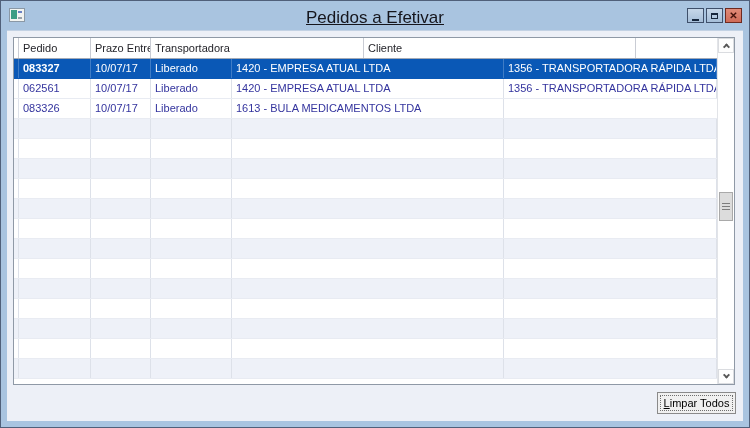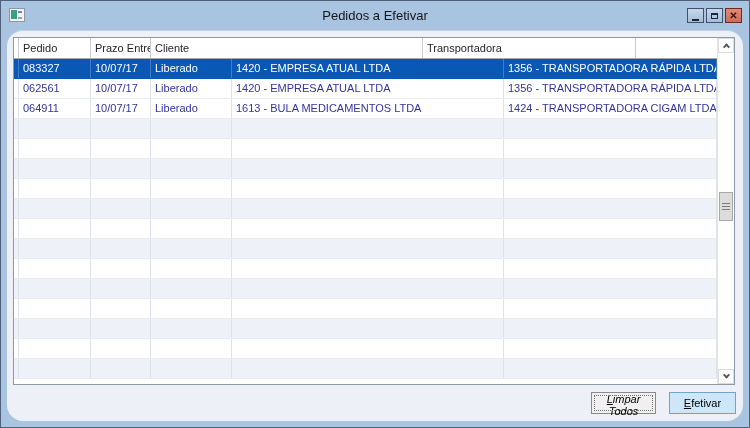--- a/index.html
+++ b/index.html
@@ -1,36 +1,36 @@
 <!DOCTYPE html>
 <html style="--titlebar: #a9c4e0; --selection: #0a58b6; --rowtext: #34349e; --defaultbtn: #cde7f8;"><head>
 <meta charset="utf-8">
 <style>
   * { margin:0; padding:0; }
   html,body { width:750px; height:428px; background:#fff; font-family:"Liberation Sans",sans-serif; }
   .window { position:relative; width:748px; height:426px; border:1px solid #50607a;
             background:var(--titlebar,#a9c4e0); }
   
   .titlebar { position:relative; height:29px; }
-  .title { position:absolute; left:0; right:0; top:7px; text-align:center; font-size:13px; color:#15151c; }
+  .title { position:absolute; left:0; right:0; top:7px; text-align:center; font-size:17px; color:#15151c;text-decoration:underline; }
   .win-icon { position:absolute; left:8px; top:7px; width:16px; height:14px; background:#f2f4f1;
               border:1px solid #8a98a6; box-sizing:border-box; }
   .win-icon::before { content:""; position:absolute; left:1px; top:1px; width:6px; height:9px; background:#3c9d85; }
   .win-icon::after { content:""; position:absolute; right:2px; top:2px; width:4px; height:2px;
                      background:#6b82c4; box-shadow:0 6px 0 #9aa2ab; }
   .controls { position:absolute; right:7px; top:7px; display:flex; gap:2px; }
   .ctrl { width:17px; height:15px; box-sizing:border-box; border:1px solid #3f506b;
           background:linear-gradient(#c6d7e9,#a6bed8); display:flex; align-items:center; justify-content:center; cursor:default; }
   .ctrl.close { background:linear-gradient(#e08a77,#cf6b58); border-color:#6e2a20; }
   .glyph-min { width:7px; height:2px; background:#16263c; transform:translateY(4px); }
   .glyph-max { width:7px; height:6px; border:2px solid #16263c; border-width:2px 1px 1px 1px; box-sizing:border-box; }
   .glyph-close { font-size:10px; font-weight:bold; color:#43120b; line-height:1; }
   
   .client { position:absolute; left:6px; right:6px; top:29px; bottom:6px; background:#edf0f7;
-            border-top:1px solid #c3d2e4;border-radius:16px; }
+            border-top:1px solid #c3d2e4; }
   
   .grid-panel { position:absolute; left:6px; top:6px; width:722px; height:348px; box-sizing:border-box;
                 background:#fff; border:1px solid #8f99a6; display:flex; }
   .grid { width:703px; overflow:hidden; }
   .grid-header { display:flex; height:21px; box-sizing:border-box; background:#fff; border-bottom:1px solid #a3aab6; }
   .hcell { box-sizing:border-box; border-right:1px solid #c9ccd4; font-size:11px; color:#25252b;
            line-height:20px; padding-left:4px; white-space:nowrap; overflow:hidden; }
   .grid-body { height:325px; background:#fff; }
   .grow { display:flex; height:20px; box-sizing:border-box; border-bottom:1px solid #e8ebf2; background:#fff; }
   .grow.alt { background:#eef1f8; }
@@ -48,21 +48,21 @@
               border:1px solid #a9a9a9; display:flex; align-items:center; justify-content:center; }
   .grip { width:8px; height:7px; background:repeating-linear-gradient(to bottom,#7d7d7d 0 1px,transparent 1px 3px); }
   .chev { width:5px; height:5px; border-top:2px solid #565656; border-right:2px solid #565656; box-sizing:border-box; }
   .chev.up { transform:rotate(-45deg) translate(-1px,1px); }
   .chev.down { transform:rotate(135deg) translate(-1px,1px); }
   
   .footer { position:absolute; top:361px; right:7px; display:flex; gap:13px; }
   .btn { height:22px; box-sizing:border-box; font-family:inherit; font-size:11px; color:#000;
          border:1px solid #8a8a8a; background:#f0f0f0; text-align:center; cursor:default; }
   .btn u { text-decoration:underline; }
-  .btn-limpar { width:65px; outline:1px dotted #6f6f6f; outline-offset:-4px;font-style:italic; }
+  .btn-limpar { width:79px; outline:1px dotted #6f6f6f; outline-offset:-4px; }
   .btn-default { width:67px; background:var(--defaultbtn,#cde7f8); border-color:#70a5ca; }
   .btn-cancel { width:66px; background:#e1e1e1; }
 </style>
 </head>
 <body>
 
 <div class="window">
   <div class="titlebar">
     <span class="win-icon"></span>
     <span class="title">Pedidos a Efetivar</span>
@@ -79,47 +79,46 @@
     </span>
   </div>
 
   <div class="client">
     <div class="grid-panel">
       <div class="grid">
         <div class="grid-header" id="grid-header">
             <div class="hcell" style="width: 5px;"></div>
             <div class="hcell" style="width: 72px;">Pedido</div>
             <div class="hcell" style="width: 60px;">Prazo Entrega</div>
+            <div class="hcell" style="width: 213px;">Transportadora</div>
             <div class="hcell" style="width: 272px;">Cliente</div>
-            <div class="hcell" style="width: 213px;">Transportadora</div>
           </div>
         <div class="grid-body" id="grid-body">
             <div class="grow selected">
               <div class="cell" style="width: 5px;"></div>
-              <div class="cell" style="width: 72px;">083327</div>
+              <div class="cell" style="width: 72px; font-weight: bold;">083327</div>
               <div class="cell" style="width: 60px;">10/07/17</div>
               <div class="cell" style="width: 81px;">Liberado</div>
               <div class="cell" style="width: 272px;">1420 - EMPRESA ATUAL LTDA</div>
               <div class="cell" style="width: 213px;">1356 - TRANSPORTADORA RÁPIDA LTDA</div>
             </div>
             <div class="grow">
               <div class="cell" style="width: 5px;"></div>
               <div class="cell" style="width: 72px;">062561</div>
               <div class="cell" style="width: 60px;">10/07/17</div>
               <div class="cell" style="width: 81px;">Liberado</div>
               <div class="cell" style="width: 272px;">1420 - EMPRESA ATUAL LTDA</div>
               <div class="cell" style="width: 213px;">1356 - TRANSPORTADORA RÁPIDA LTDA</div>
             </div>
             <div class="grow">
               <div class="cell" style="width: 5px;"></div>
-              <div class="cell" style="width: 72px;">064911</div>
+              <div class="cell" style="width: 72px;">083326</div>
               <div class="cell" style="width: 60px;">10/07/17</div>
               <div class="cell" style="width: 81px;">Liberado</div>
               <div class="cell" style="width: 272px;">1613 - BULA MEDICAMENTOS LTDA</div>
-              <div class="cell" style="width: 213px;">1424 - TRANSPORTADORA CIGAM LTDA</div>
             </div>
             <div class="grow alt">
               <div class="cell" style="width: 5px;"></div>
               <div class="cell" style="width: 72px;"></div>
               <div class="cell" style="width: 60px;"></div>
               <div class="cell" style="width: 81px;"></div>
               <div class="cell" style="width: 272px;"></div>
               <div class="cell" style="width: 213px;"></div>
             </div>
             <div class="grow">
@@ -230,16 +229,15 @@
             </div>
         </div>
         <div class="sb-btn">
             <span class="chev down"></span>
           </div>
       </div>
     </div>
 
     <div class="footer">
       <button class="btn btn-limpar"><span></span><u>L</u><span>impar Todos</span></button>
-      <button class="btn btn-default"><span></span><u>E</u><span>fetivar</span></button>
     </div>
   </div>
 </div>
 
 </body></html>

